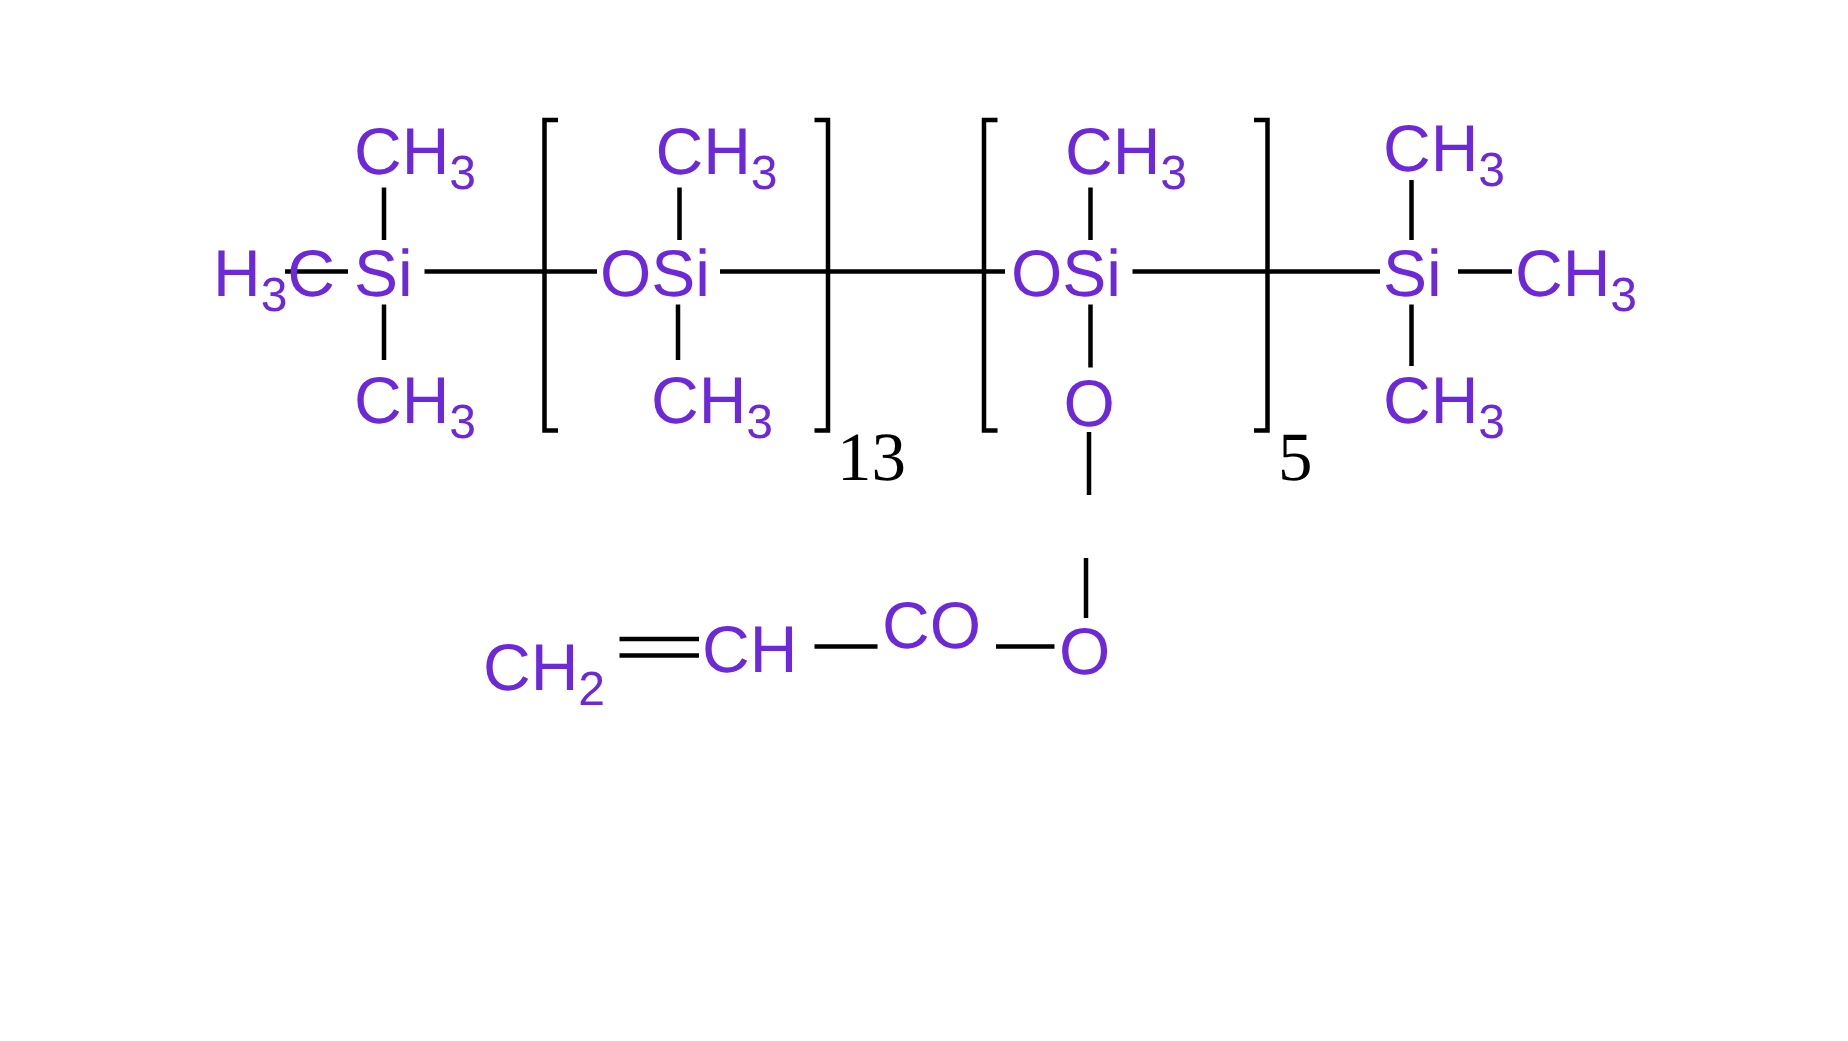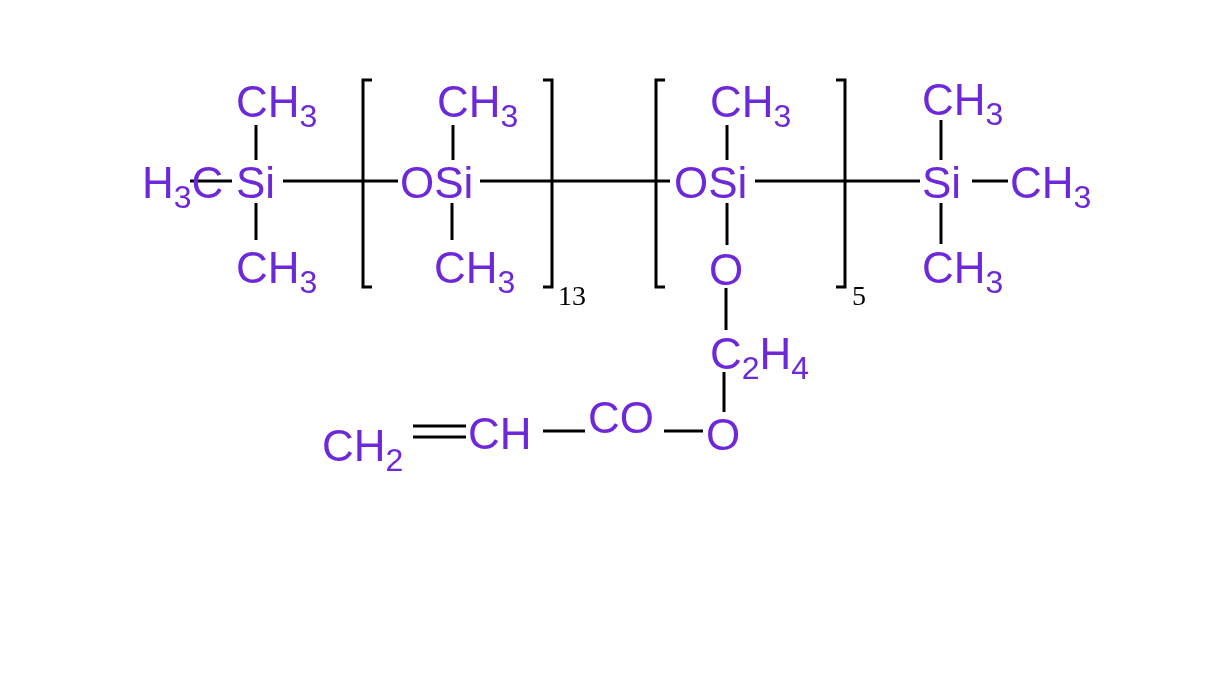--- a/index.html
+++ b/index.html
@@ -10,21 +10,21 @@
     font-family: Liberation Sans, sans-serif;
     font-size: 44px;
     line-height: 1;
     color: #6d28d9;
     white-space: nowrap;
   }
   .lbl sub { font-size: 32px; vertical-align: -10px; line-height: 0; }
   .sub-count {
     position: absolute;
     font-family: "Liberation Serif", "DejaVu Serif", serif;
-    font-size: 28px;
+    font-size: 46px;
     line-height: 1;
     color: #000;
   }
   svg.bonds { position: absolute; left: 0; top: 0; }
   svg.bonds line, svg.bonds polyline { stroke: #000; stroke-width: 3; fill: none; }
 </style>
 </head>
 <body>
 
 <div class="stage">
@@ -68,21 +68,20 @@
   <div class="lbl" style="left:236px;top:246px;"><span>CH</span><sub>3</sub></div>
 
   <div class="lbl" style="left:400px;top:161px;">OSi</div>
   <div class="lbl" style="left:437px;top:80px;"><span>CH</span><sub>3</sub></div>
   <div class="lbl" style="left:434px;top:246px;"><span>CH</span><sub>3</sub></div>
   <div class="sub-count" style="left:558px;top:282px;">13</div>
 
   <div class="lbl" style="left:674px;top:161px;">OSi</div>
   <div class="lbl" style="left:710px;top:80px;"><span>CH</span><sub>3</sub></div>
   <div class="lbl" style="left:709px;top:248px;">O</div>
-  <div class="lbl" style="left:710px;top:332px;"><span>C</span><sub>2</sub><span>H</span><sub>4</sub></div>
   <div class="lbl" style="left:706px;top:413px;">O</div>
   <div class="sub-count" style="left:852px;top:282px;">5</div>
 
   <div class="lbl" style="left:922px;top:161px;">Si</div>
   <div class="lbl" style="left:1010px;top:161px;"><span>CH</span><sub>3</sub></div>
   <div class="lbl" style="left:922px;top:78px;"><span>CH</span><sub>3</sub></div>
   <div class="lbl" style="left:922px;top:246px;"><span>CH</span><sub>3</sub></div>
 
   <div class="lbl" style="left:322px;top:424px;"><span>CH</span><sub>2</sub></div>
   <div class="lbl" style="left:468px;top:412px;">CH</div>

